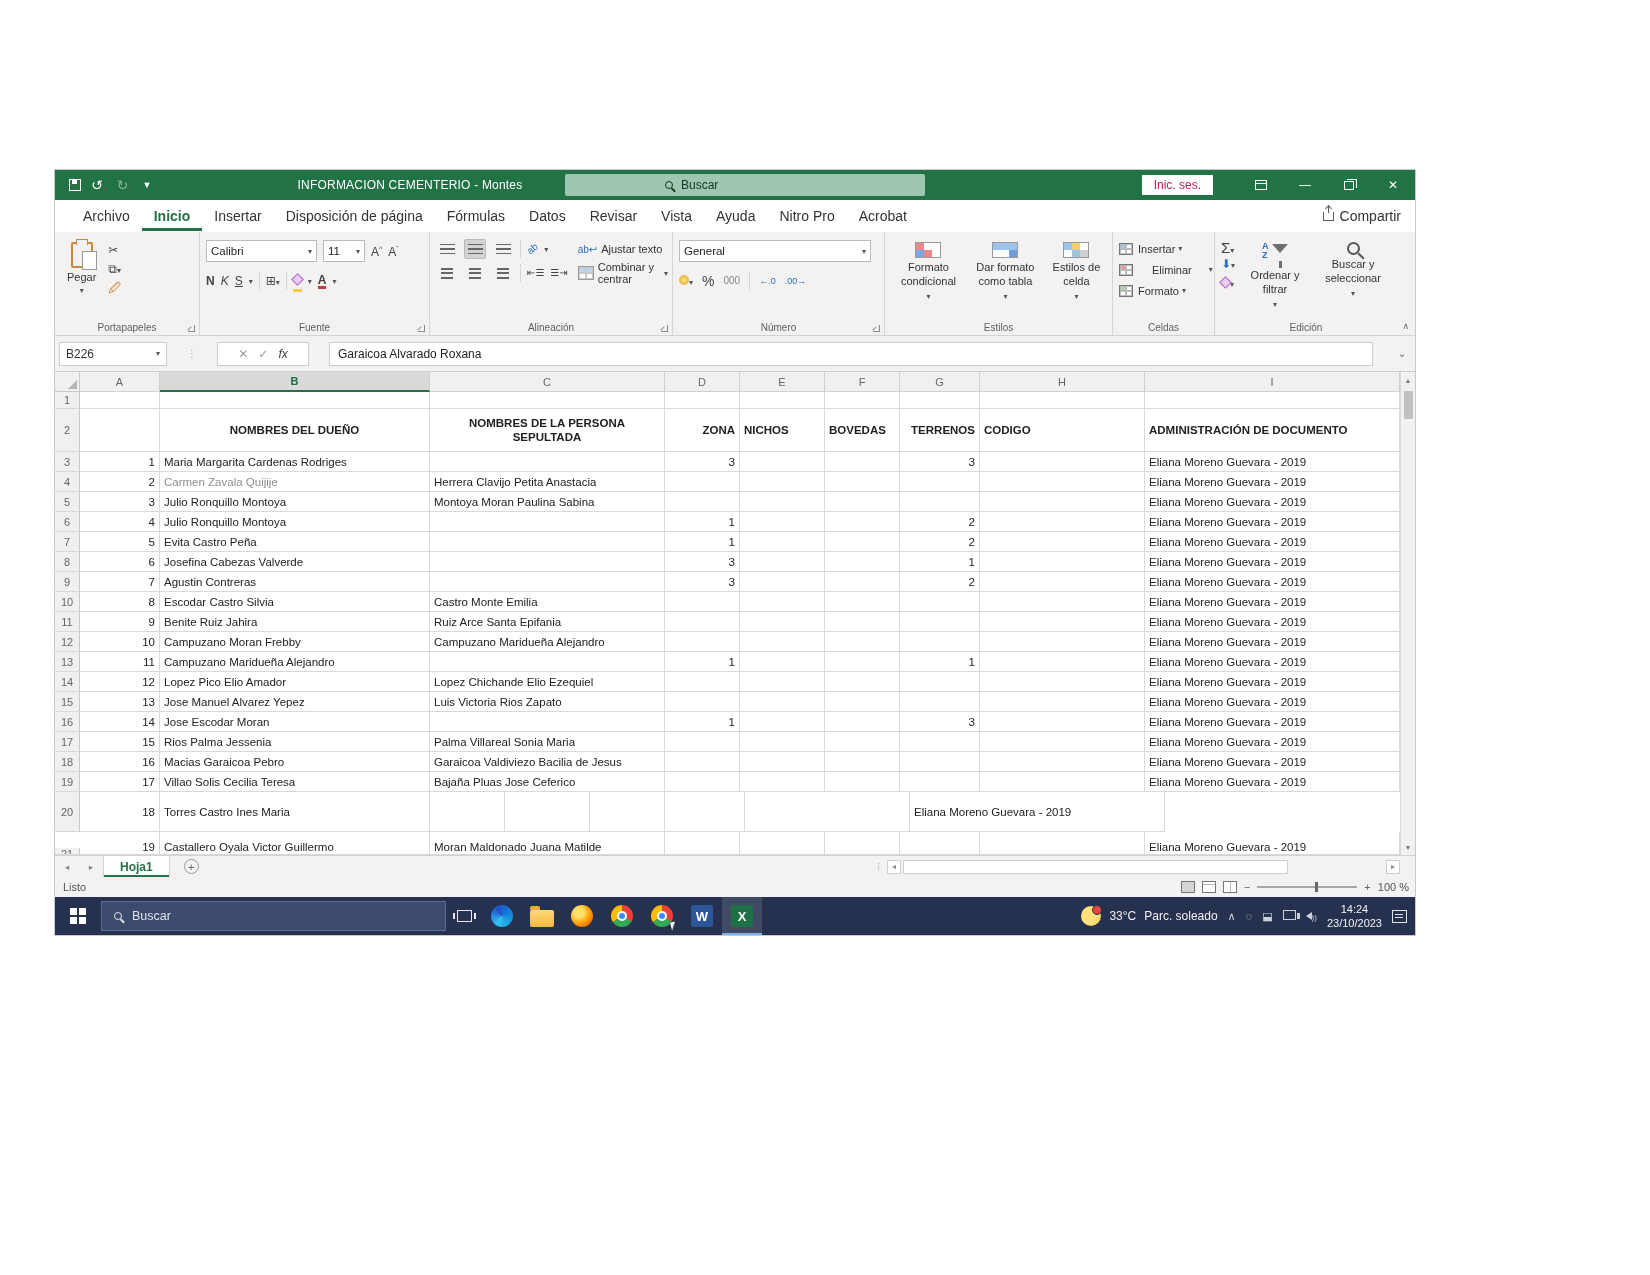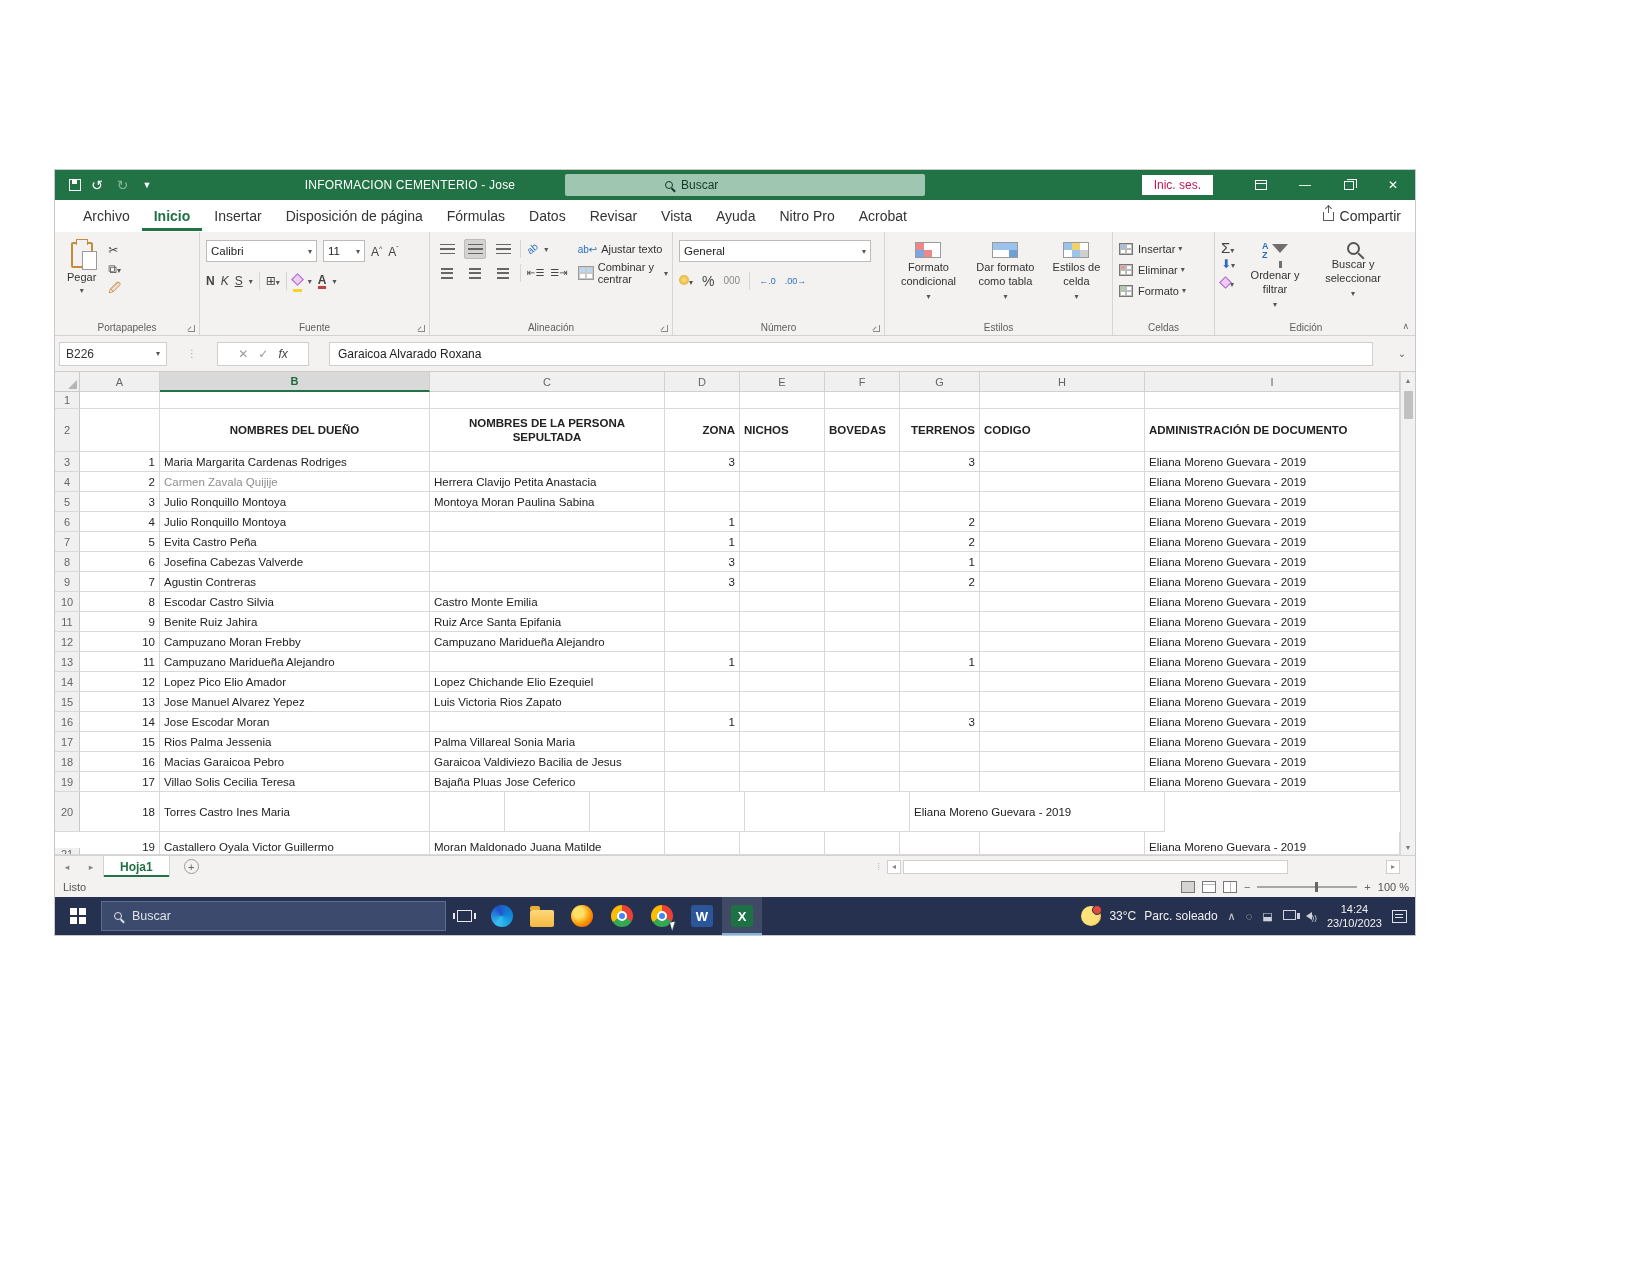--- a/index.html
+++ b/index.html
@@ -157,21 +157,21 @@
 <div class="canvas">
 <div class="shot">
 
   <div class="titlebar">
     <div class="qat">
       <span class="ic-save"></span>
       <span class="ic">↺<span class="caret">▾</span></span>
       <span class="ic dim">↻<span class="caret">▾</span></span>
       <span class="ic" style="font-size:9px;">▼</span>
     </div>
-    <div class="tb-title">INFORMACION CEMENTERIO  -  Jose</div>
+    <div class="tb-title">INFORMACION CEMENTERIO  -  Montes</div>
     <div class="tb-search">
       <span class="mag"></span>
       <span>Buscar</span>
     </div>
     <div class="tb-right">
       <span class="signin">Inic. ses.</span>
       <span class="wbtn">
             <span class="ic-ribopt"></span>
           </span>
       <span class="wbtn">—</span>
@@ -367,21 +367,21 @@
       <div class="rrow" style="height:21px;gap:3px;font-size:11px;color:#333;">
         <span class="cellic">
               <i style="background:#9cc3ec;border:.5px solid #bbb;"></i>
               <i style="border:.5px solid #bbb;"></i>
               <i style="border:.5px solid #bbb;"></i>
               <i style="border:.5px solid #bbb;"></i>
             </span>
         <span>Insertar</span>
             <span class="caret">▾</span>
       </div>
-      <div class="rrow" style="height:21px;gap:3px;font-size:11px;color:#333;">
+      <div class="rrow" style="height:21px;gap:17px;font-size:11px;color:#333;">
         <span class="cellic">
               <i style="background:#e89a9a;border:.5px solid #bbb;"></i>
               <i style="border:.5px solid #bbb;"></i>
               <i style="border:.5px solid #bbb;"></i>
               <i style="border:.5px solid #bbb;"></i>
             </span>
         <span>Eliminar</span>
             <span class="caret">▾</span>
       </div>
       <div class="rrow" style="height:21px;gap:3px;font-size:11px;color:#333;">

